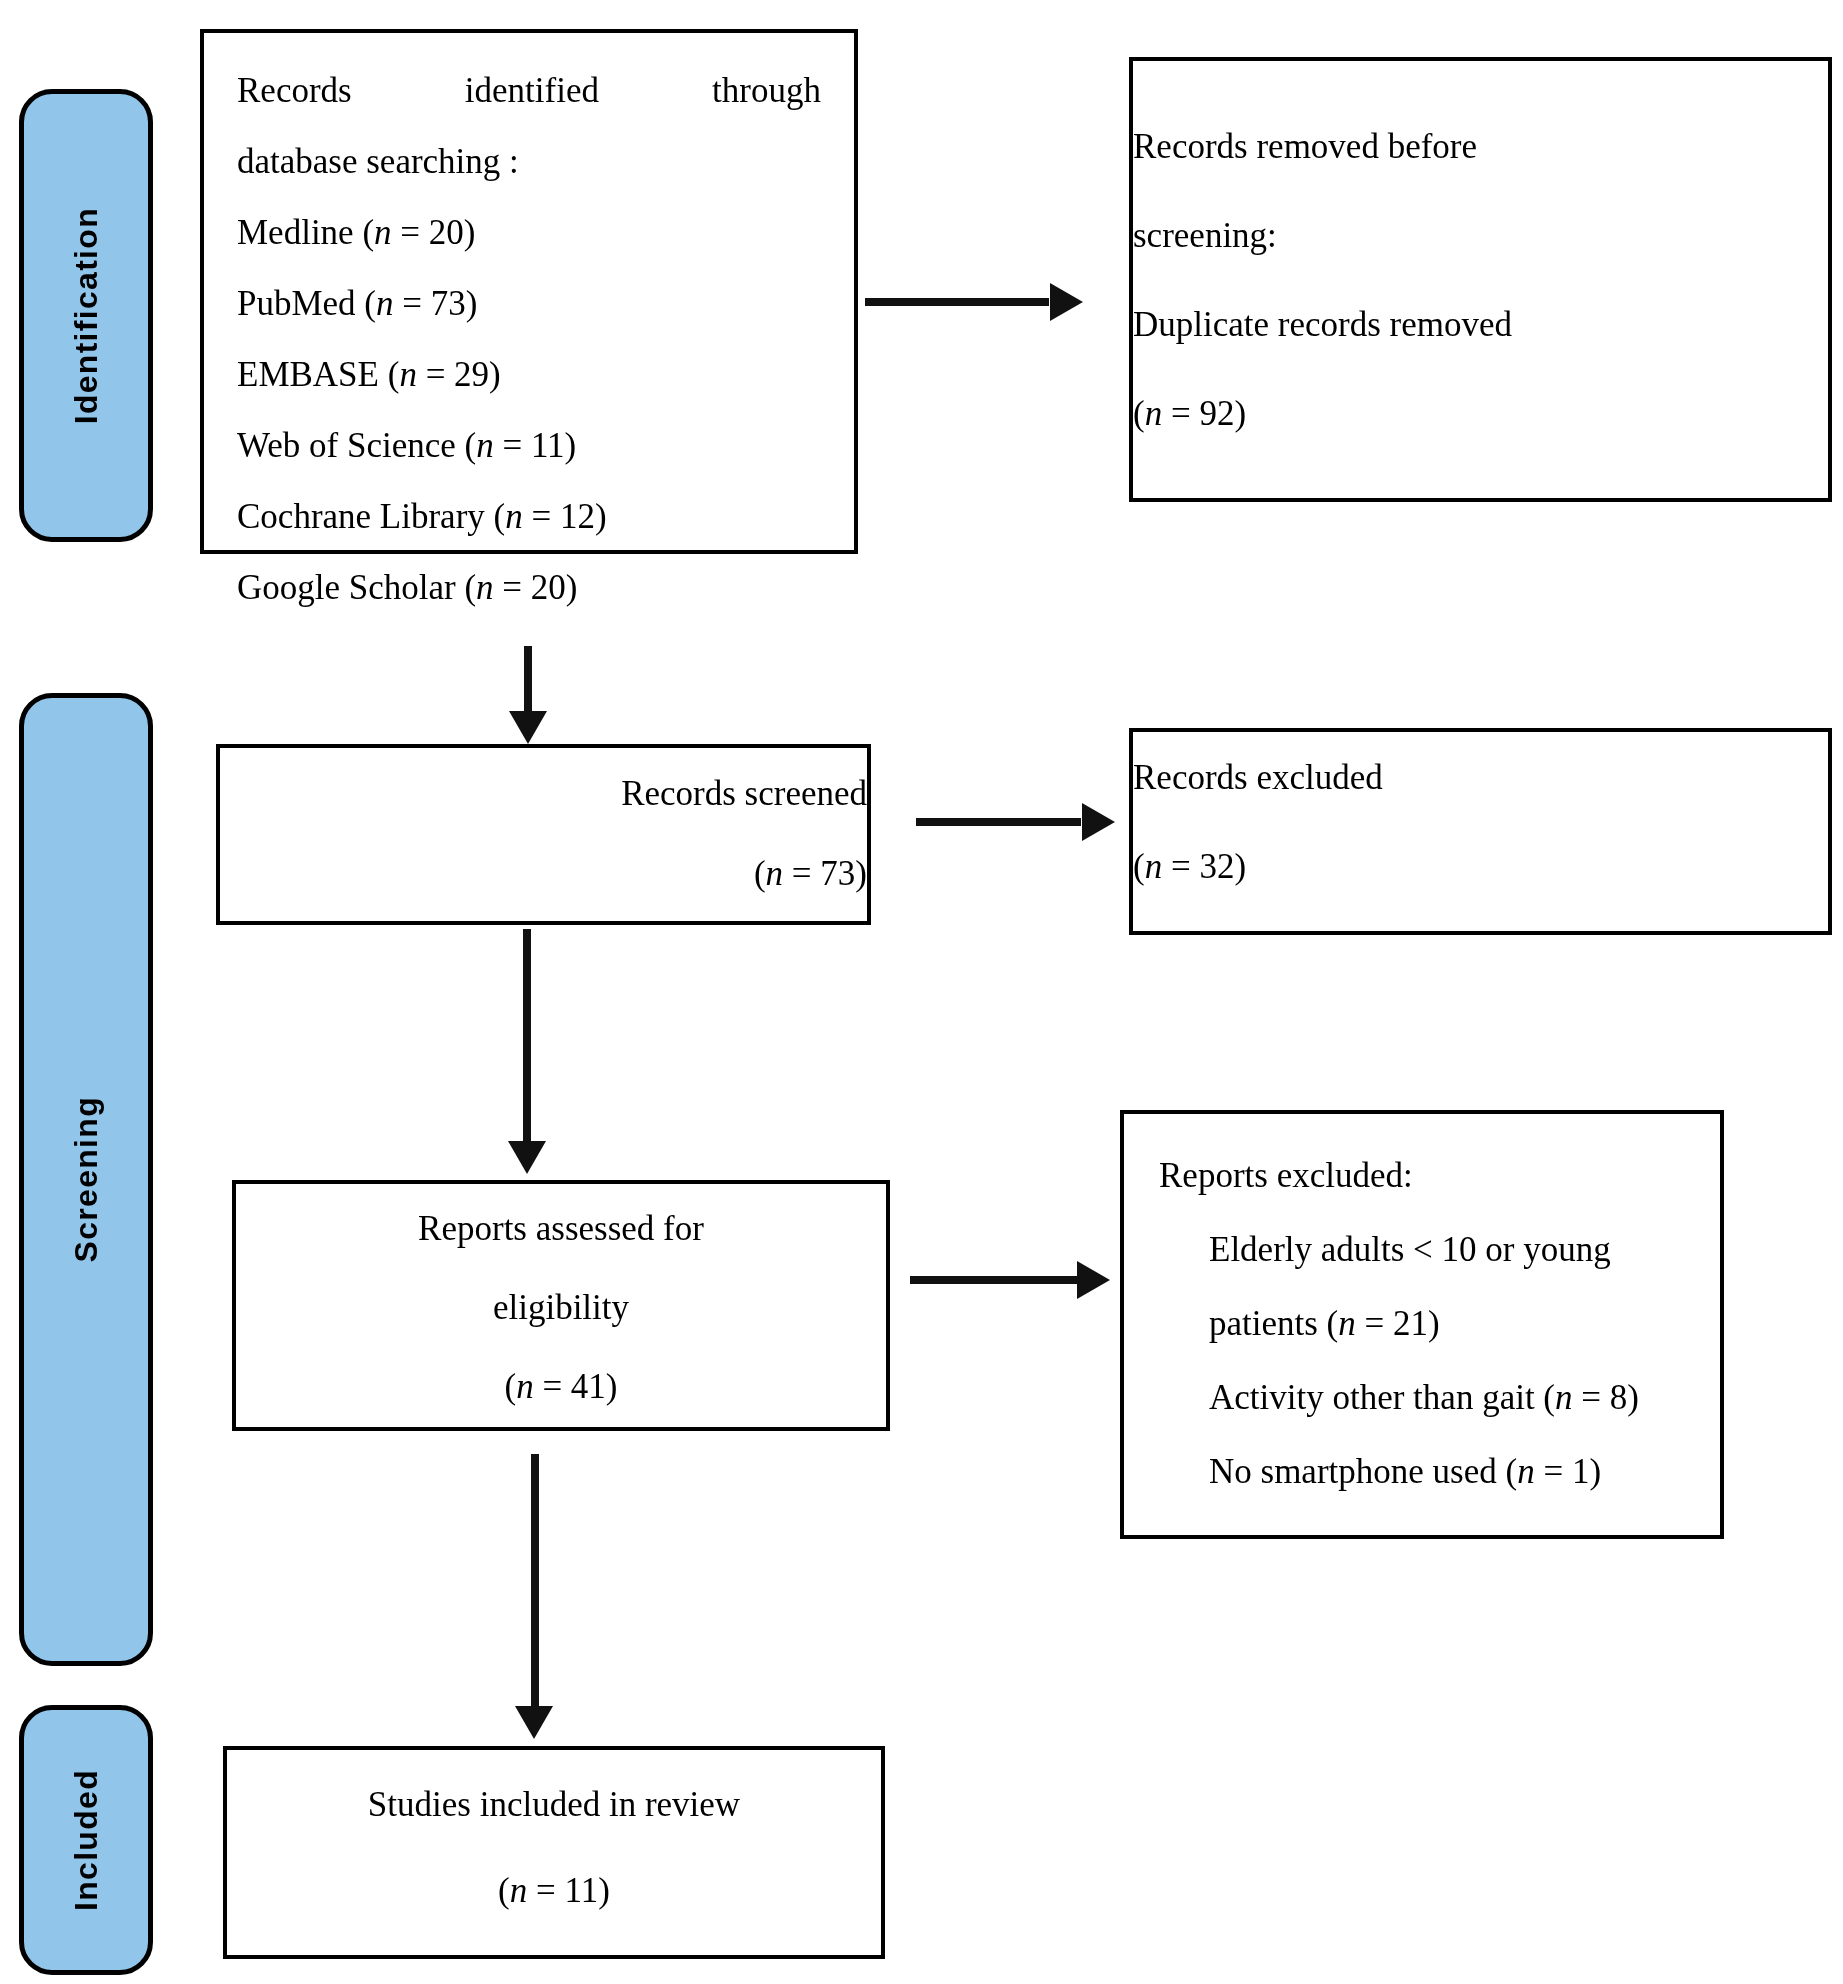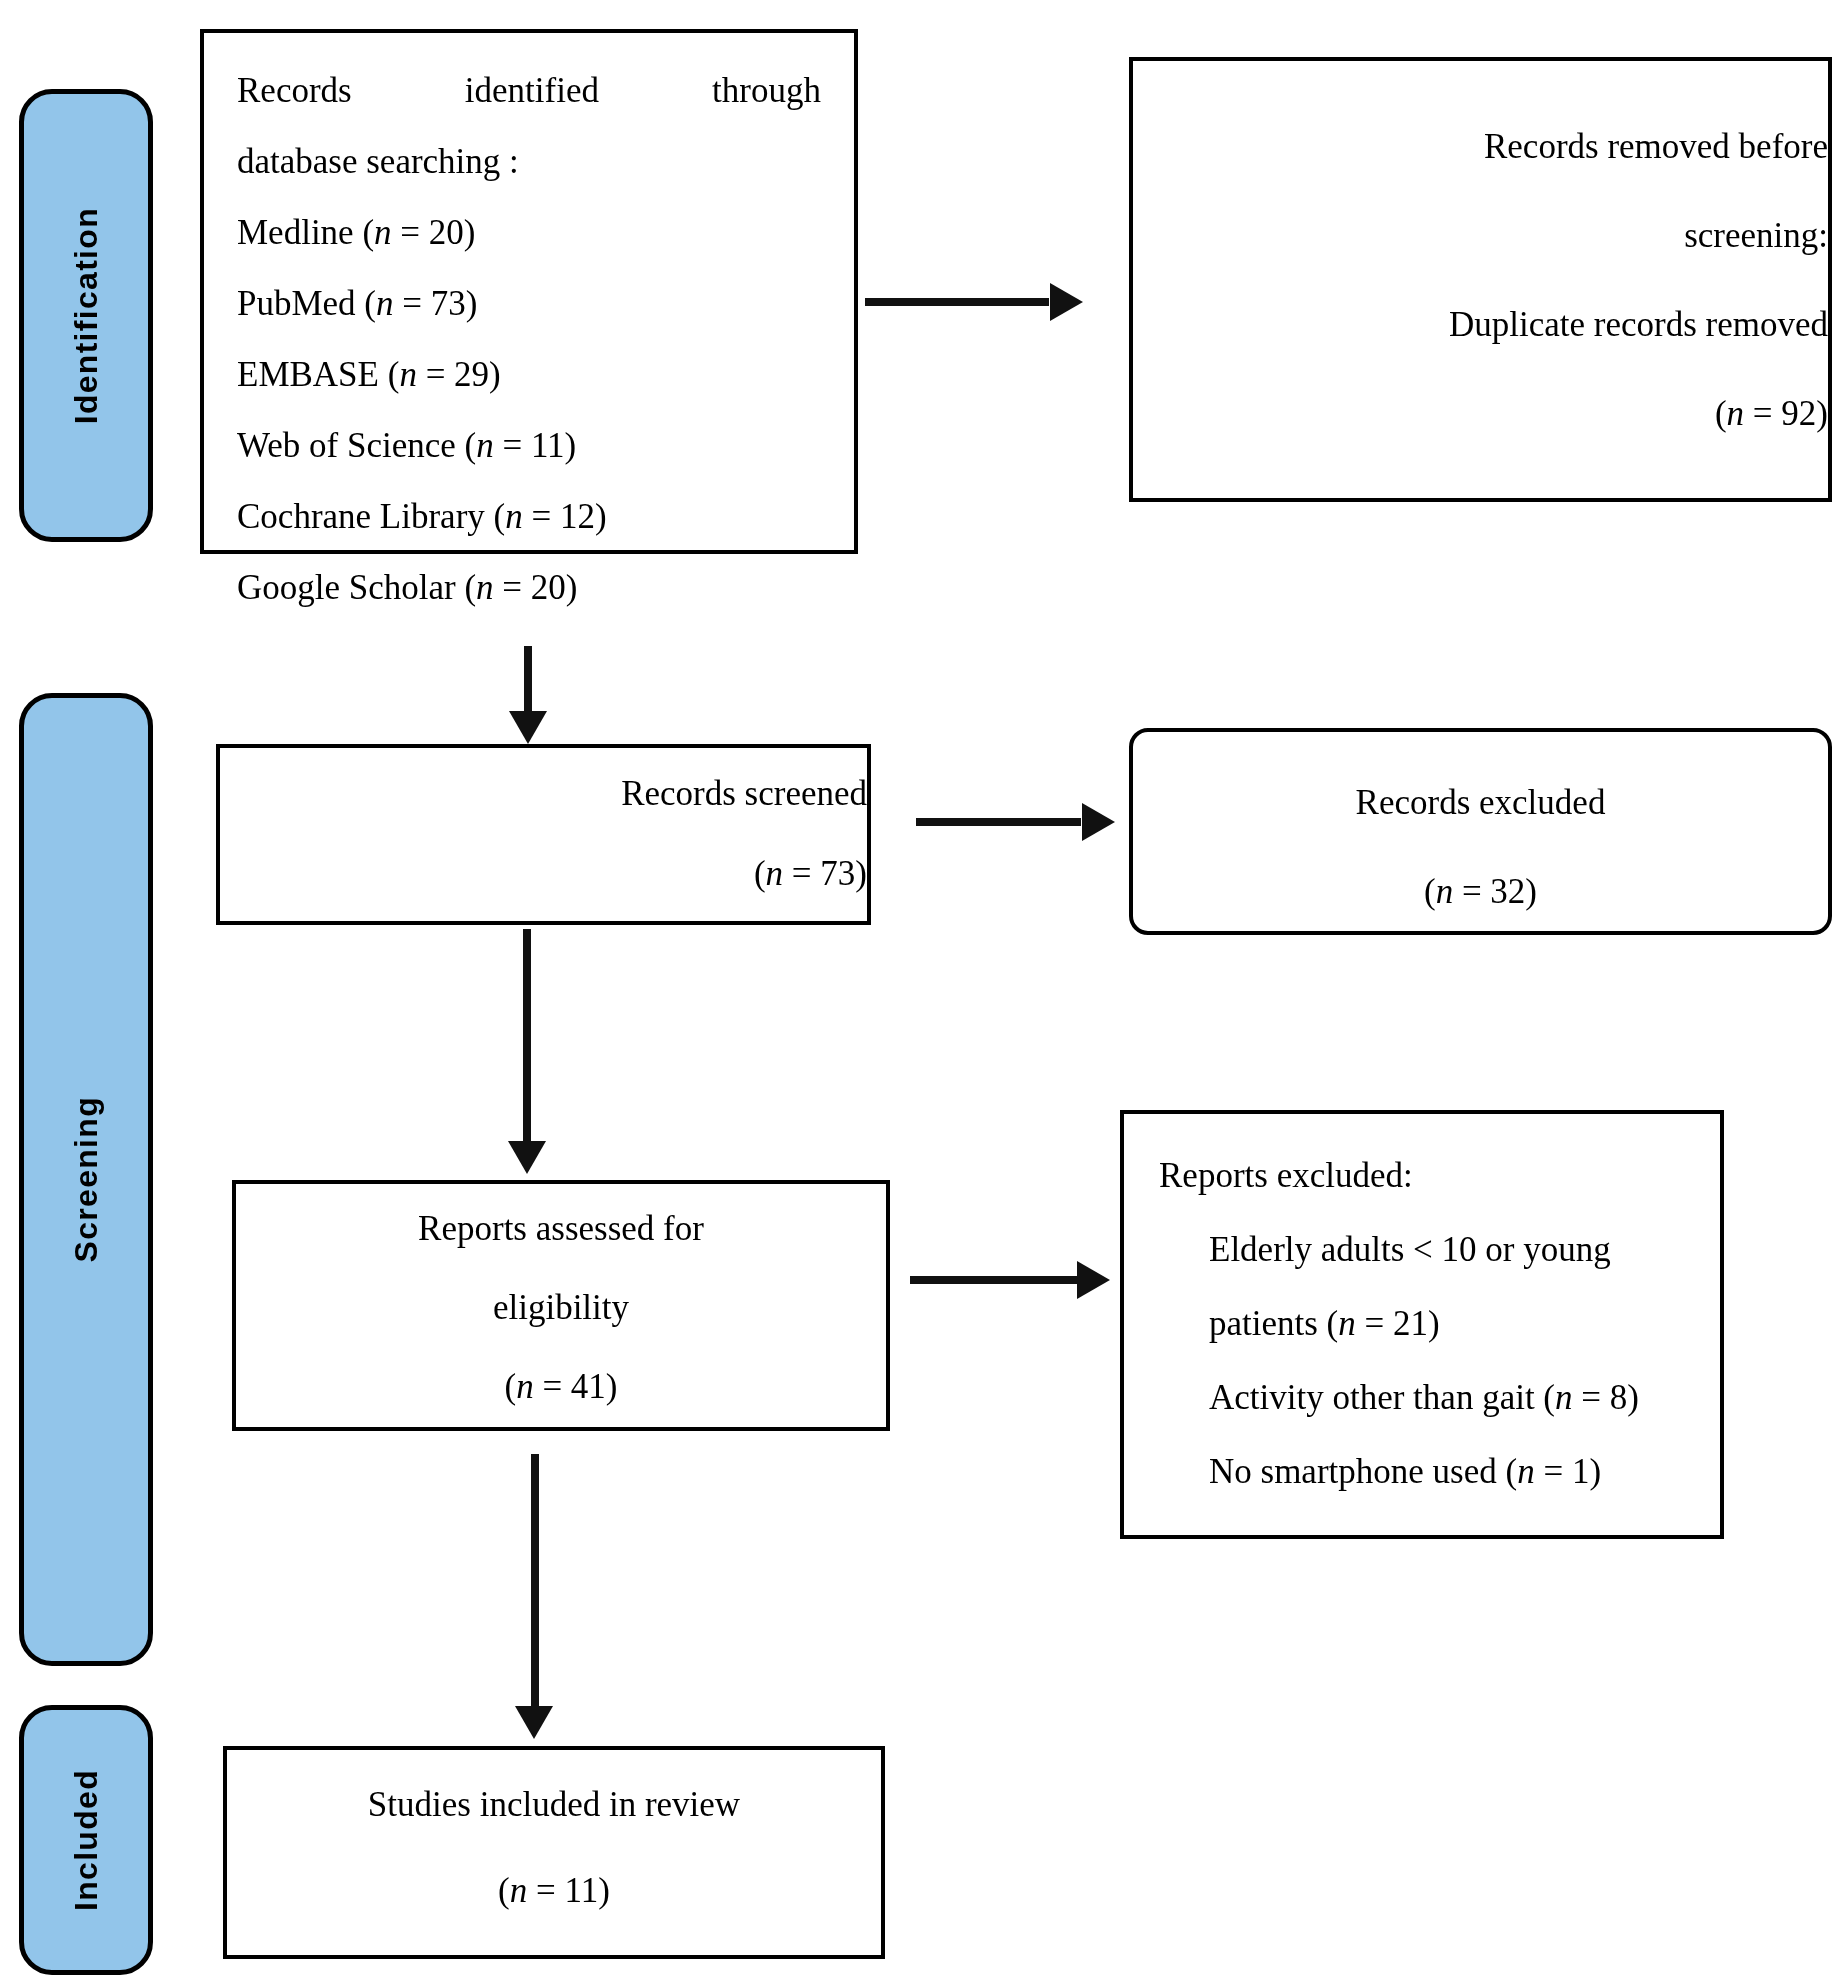--- a/index.html
+++ b/index.html
@@ -56,29 +56,29 @@
     text-align:justify;
     text-align-last:justify;
   }
   #box-identified{
     left:200px;top:29px;width:658px;height:525px;
     padding:21.6px 33px 0 33px;
     line-height:71px;text-align:left;
   }
   #box-removed{
     left:1129px;top:57px;width:703px;height:445px;
-    padding-top:41px;text-align:right;line-height:89px;
+    padding-top:41px;text-align:left;line-height:89px;
   }
   #box-screened{
     left:216px;top:744px;width:655px;height:181px;
     padding-top:6.4px;text-align:right;line-height:80px;
   }
   #box-records-excluded{
     left:1129px;top:728px;width:703px;height:207px;
-    padding-top:26px;text-align:center;line-height:89px;border-radius:19px;
+    padding-top:1px;text-align:left;line-height:89px;
   }
   #box-assessed{
     left:232px;top:1180px;width:658px;height:251px;
     padding-top:5.1px;text-align:center;line-height:79px;
   }
   #box-reports-excluded{
     left:1120px;top:1110px;width:604px;height:429px;
     padding:25.4px 22px 0 35px;text-align:left;line-height:74px;
   }
   #box-reports-excluded .indent{padding-left:50px;}

